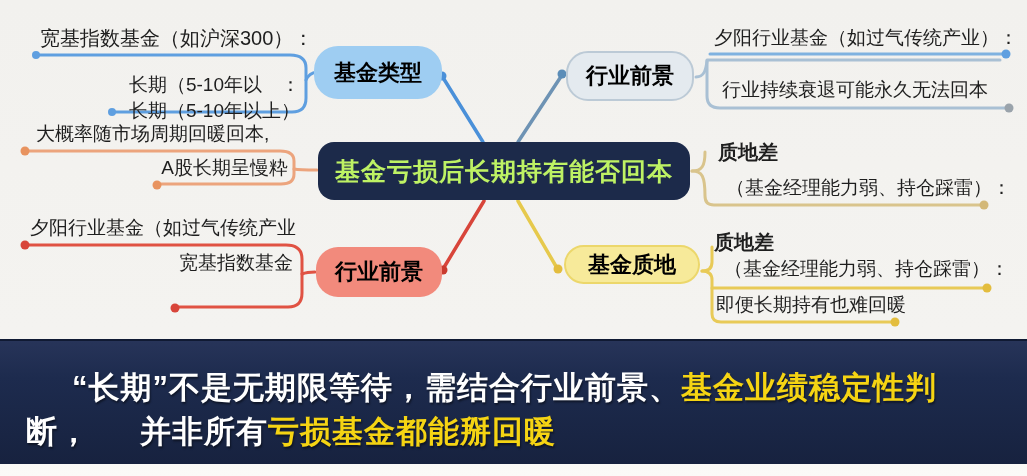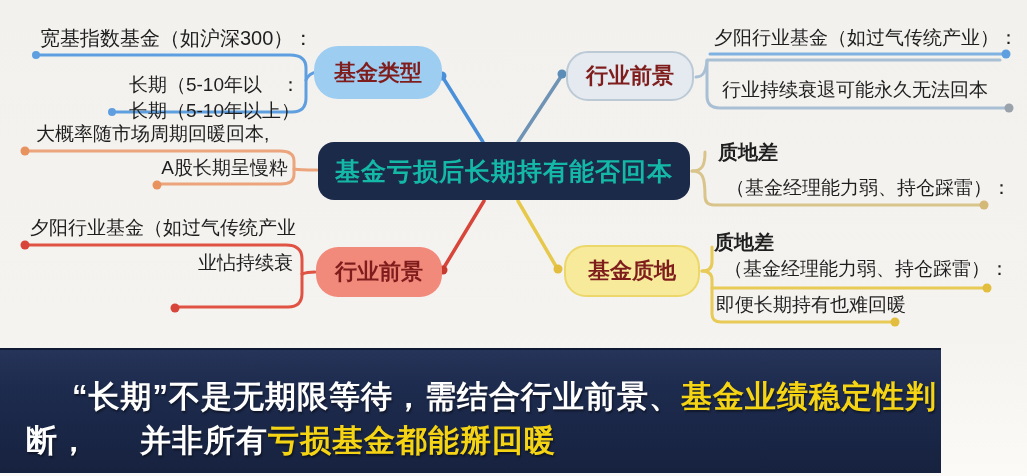--- a/index.html
+++ b/index.html
@@ -7,35 +7,35 @@
   body { font-family:"Liberation Sans","DejaVu Sans",sans-serif; background:#e8e8e8; }
   .stage {
     position:relative; width:1027px; height:476px; overflow:hidden;
     background:linear-gradient(180deg,#f2f1ee 0%,#f4f3f0 70%,#fbfaf7 100%);
   }
   .svg-layer { position:absolute; left:0; top:0; width:1027px; height:476px; pointer-events:none; }
   .txt { position:absolute; color:#1e1e1e; font-size:19px; line-height:24px; white-space:nowrap; }
   .txt.bold { font-weight:bold; }
   .node {
     position:absolute; display:flex; align-items:center; justify-content:center;
-    font-weight:bold; font-size:22px; color:#7f1d1d; border-radius:24px;
+    font-weight:bold; font-size:22px; color:#000000; border-radius:24px;
   }
   .node-fund-type { left:314px; top:46px; width:128px; height:53px; background:#9ecdf2; }
   .node-industry-right { left:566px; top:51px; width:128px; height:50px; background:#e4eaef;
     border:2px solid #bccad6; border-radius:22px; }
   .node-industry-left { left:316px; top:247px; width:126px; height:50px; background:#f28a7c; border-radius:22px; }
-  .node-fund-quality { left:564px; top:245px; width:136px; height:52px; background:#f7ea9a;
+  .node-fund-quality { left:564px; top:245px; width:136px; height:39px; background:#f7ea9a;
     border:2px solid #ecd76b; border-radius:22px; }
   .center-node {
     position:absolute; left:318px; top:142px; width:372px; height:58px;
     background:#1c2a4a; border-radius:16px; display:flex; align-items:center; justify-content:center;
-    color:#14b8a6; font-weight:bold; font-size:25px; letter-spacing:1px;
+    color:#bef264; font-weight:bold; font-size:25px; letter-spacing:1px;
   }
   .banner {
-    position:absolute; left:0; top:348px; width:941px; height:125px;
+    position:absolute; left:0; top:339px; width:1027px; height:125px;
     background:linear-gradient(180deg,#273459 0%,#1d2b4e 30%,#17223f 100%);
     border-top:2px solid #101a33;
   }
   .banner .line { position:absolute; font-weight:bold; font-size:31px; letter-spacing:1px;
     color:#ffffff; white-space:nowrap; text-shadow:1px 2px 2px rgba(0,0,0,0.45); }
   .banner .l1 { left:72px; top:26px; }
   .banner .l2 { left:26px; top:70px;text-align:center; }
   .banner .hl { color:#f5d413; }
   .banner .gap { display:inline-block; width:50px; }
   .ta-r { text-align:right; }
@@ -122,21 +122,21 @@
   <div class="txt ta-r" style="left:100px; top:72px; width:200px; line-height:26px;">
     <div>长期（5-10年以　：</div>
     <div>长期（5-10年以上）</div>
   </div>
 
   <div class="txt ta-r" style="left:140px; top:156px; width:148px;">A股长期呈慢粋</div>
   <div class="txt" style="left:36px; top:122px;">大概率随市场周期回暖回本,</div>
 
   <div class="txt" style="left:30px; top:216px;">夕阳行业基金（如过气传统产业</div>
   <div class="txt ta-r" style="left:150px; top:251px; width:143px;">
-    <div>业怗持续衰</div>
+    <div>宽基指数基金</div>
   </div>
 
   <div class="txt" style="left:714px; top:26px;">夕阳行业基金（如过气传统产业）：</div>
   <div class="txt" style="left:722px; top:78px;">行业持续衰退可能永久无法回本</div>
 
   <div class="txt bold" style="left:718px; top:140px; font-size:20px;">质地差</div>
   <div class="txt" style="left:726px; top:176px;">（基金经理能力弱、持仓踩雷）：</div>
 
   <div class="txt bold" style="left:714px; top:230px; font-size:20px;">质地差</div>
   <div class="txt" style="left:724px; top:257px;">（基金经理能力弱、持仓踩雷）：</div>

